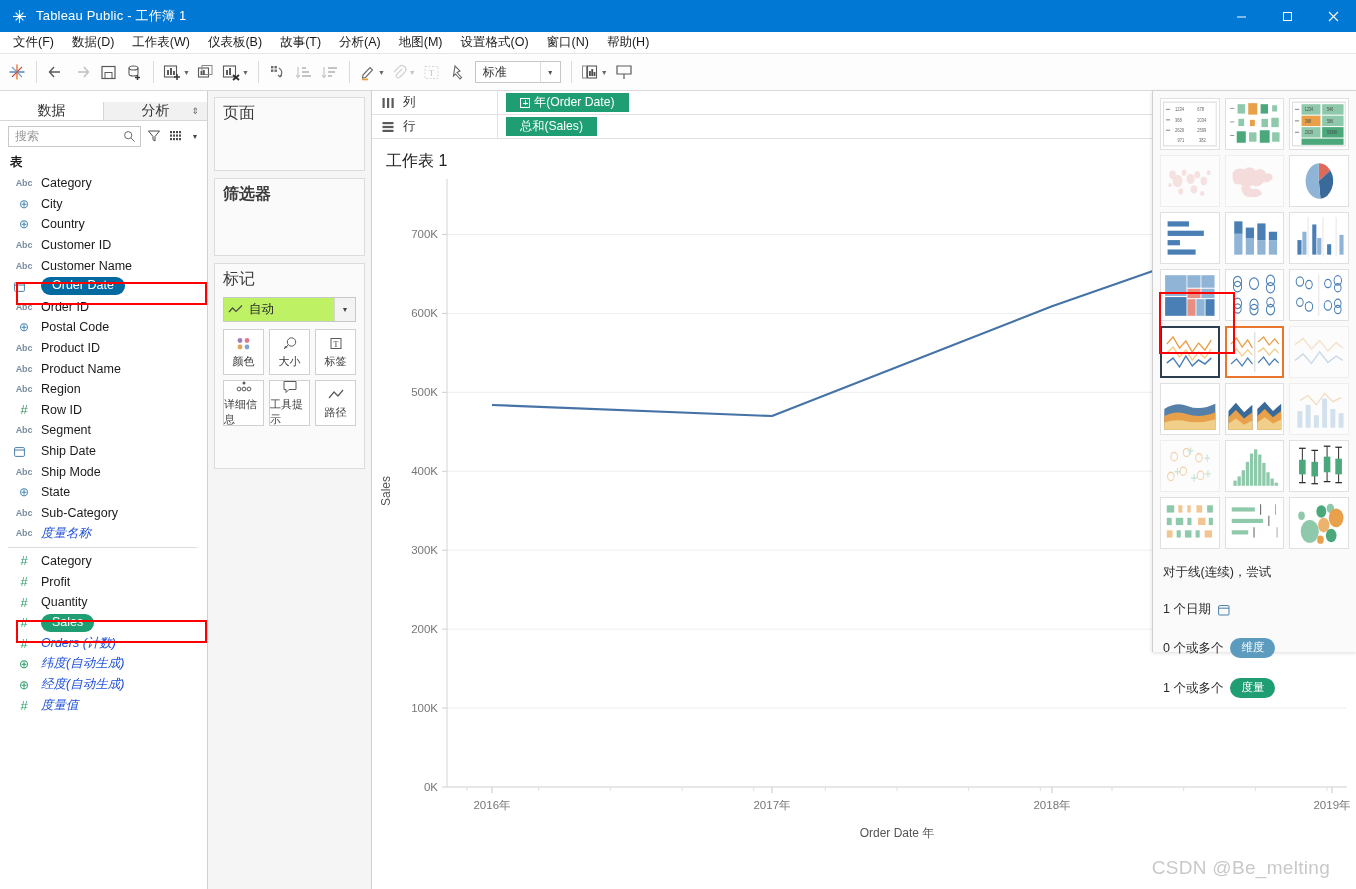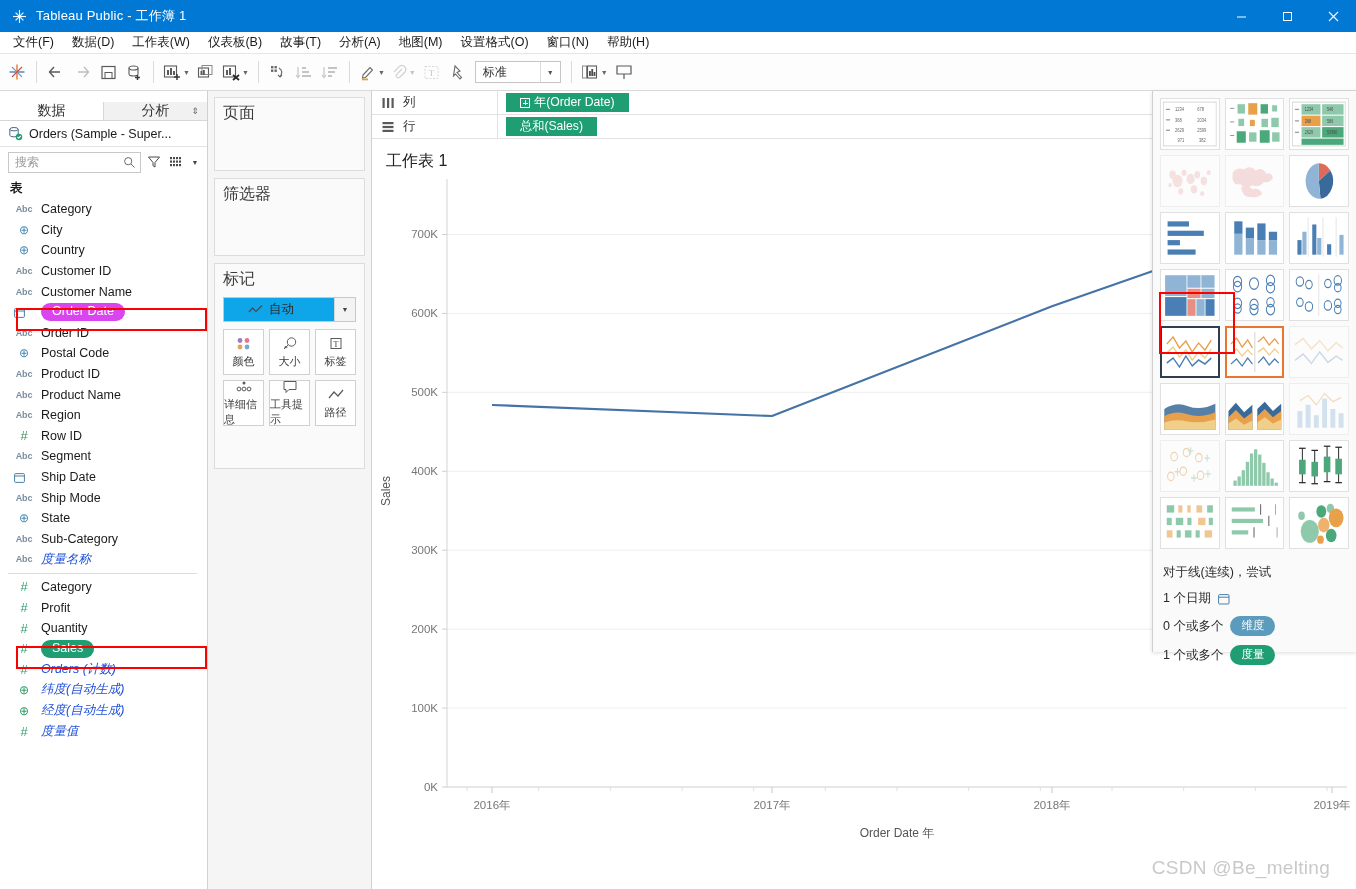--- a/index.html
+++ b/index.html
@@ -97,40 +97,40 @@
   .ftype { width: 20px; text-align: center; font-size: 9.5px; color: #7a8da0; flex: none; }
   .ftype.abc { font-weight: bold; letter-spacing: -.2px; font-size: 9px; }
   .ftype.num { color: #3a8f5f; font-size: 13px; }
   .ftype.geo { color: #4a8ab5; font-size: 12px; }
   .ftype.date { color: #4a7fa5; font-size: 12px; }
   .ftype.numd { color: #2e9e6b; font-size: 13px; }
   .ftype.geod { color: #2e9e6b; font-size: 12px; }
   .fname.ital { font-style: italic; color: #1d4ed8; }
   .divider-line { height: 1px; background: #dcdcdc; margin: 3px 10px 3px 8px; }
   .pill-sel {
-    background: #d946ef; color: #fff; border-radius: 10px; padding: 1px 11px 2px;
+    background: #0369a1; color: #fff; border-radius: 10px; padding: 1px 11px 2px;
     font-size: 12.5px; line-height: 15px;
   }
   .pill-sel.green { background: #1f9e73; }
   .redbox {
     position: absolute; border: 2.4px solid #ff0000; pointer-events: none; z-index: 20;
   }
 
   
   .cardscol { width: 164px; background: #f5f5f5; border-right: 1px solid #d0d0d0;
               padding: 6px 6px 0 6px; display:flex; flex-direction: column; gap: 7px; }
   .card { background: #fafafa; border: 1px solid #dcdcdc; }
   .card-title { font-size: 16px; color: #3d3d3d; padding: 5px 0 0 8px; }
   .card-pages { height: 74px; }
-  .card-filters { height: 78px; }
+  .card-filters { height: 78px; font-weight: bold; }
   .card-marks { height: 206px; position: relative; }
   .marks-sel {
-    margin: 7px 8px 0; height: 25px; border: 1px solid #c8c8c8; background: #0ea5e9;
+    margin: 7px 8px 0; height: 25px; border: 1px solid #c8c8c8; background: #bef264;
     display: flex; align-items: center; font-size: 12.5px; color: #2a2a2a; position: relative;
-    padding-left: 24px; gap: 6px;
+    padding-left: 4px; gap: 6px;
   }
   .marks-sel .fc {
     position: absolute; right: 0; top: 0; bottom: 0; width: 21px; background: #f3f3f3;
     border-left: 1px solid #d5d5d5; display: flex; align-items: center; justify-content: center;
     font-size: 7px; color: #444;
   }
   .shelf-grid {
     display: grid; grid-template-columns: repeat(3, 1fr); gap: 5px;
     padding: 7px 8px 0;
   }
@@ -175,21 +175,21 @@
     height: 561px; z-index: 15; box-shadow: 0 1px 4px rgba(0,0,0,.14);
   }
   .thumbgrid { display: grid; grid-template-columns: repeat(3, 1fr); gap: 5px; padding: 7px; }
   .thumb {
     height: 52px; background: #fff; border: 1px solid #e0e0e0; position: relative; overflow: hidden;
   }
   .thumb.sel { border: 2px solid #2d3e50; }
   .thumb.hot { border: 2px solid #e8762c; }
   .thumb.dim { opacity: .45; }
   .smfoot { padding: 8px 10px 0; font-size: 12.5px; color: #2a2a2a; }
-  .smrow { display: flex; align-items: center; gap: 7px; margin-top: 9px; font-size: 12.5px; }
+  .smrow { display: flex; align-items: center; gap: 7px; margin-top: 20px; font-size: 12.5px; }
   .tagpill {
     border-radius: 10px; color: #fff; font-size: 11.5px; padding: 2px 11px 3px;
   }
   .tagpill.dim-blue { background: #5b9bbd; }
   .tagpill.meas-green { background: #1f9e73; }
   svg { display: block; }
 </style>
 </head>
 <body>
 
@@ -394,31 +394,20 @@
 
   <div class="body">
 
     <div class="leftpane">
       <div class="pane-tabs">
         <div class="pane-tab active">数据</div>
         <div class="pane-tab inactive">
           <span>分析</span>
           <span class="sortg">⇕</span>
         </div>
-      </div>
-      <div class="ds-row">
-        <span>
-          <svg width="15" height="15" viewBox="0 0 15 15">
-            <ellipse cx="6" cy="3.2" rx="4.2" ry="1.7" fill="none" stroke="#4a6a8a" stroke-width="1"></ellipse>
-            <path d="M1.8 3.2 v6 a4.2 1.7 0 0 0 8.4 0 V3.2" fill="none" stroke="#4a6a8a" stroke-width="1"></path>
-            <circle cx="11" cy="11" r="3.2" fill="#1f9e73"></circle>
-            <path d="M9.5 11 l1.2 1.2 l2 -2.4" fill="none" stroke="#fff" stroke-width="1.1"></path>
-          </svg>
-        </span>
-        <span>Orders (Sample - Super...</span>
       </div>
       <div class="search-row">
         <div class="search-box">
           <input type="text" placeholder="搜索" style="">
           <span>
             <svg width="13" height="13" viewBox="0 0 13 13">
                 <circle cx="5.2" cy="5.2" r="3.6" fill="none" stroke="#6a6a6a" stroke-width="1"></circle>
                 <line x1="8" y1="8" x2="11.5" y2="11.5" stroke="#6a6a6a" stroke-width="1"></line>
               </svg>
           </span>

